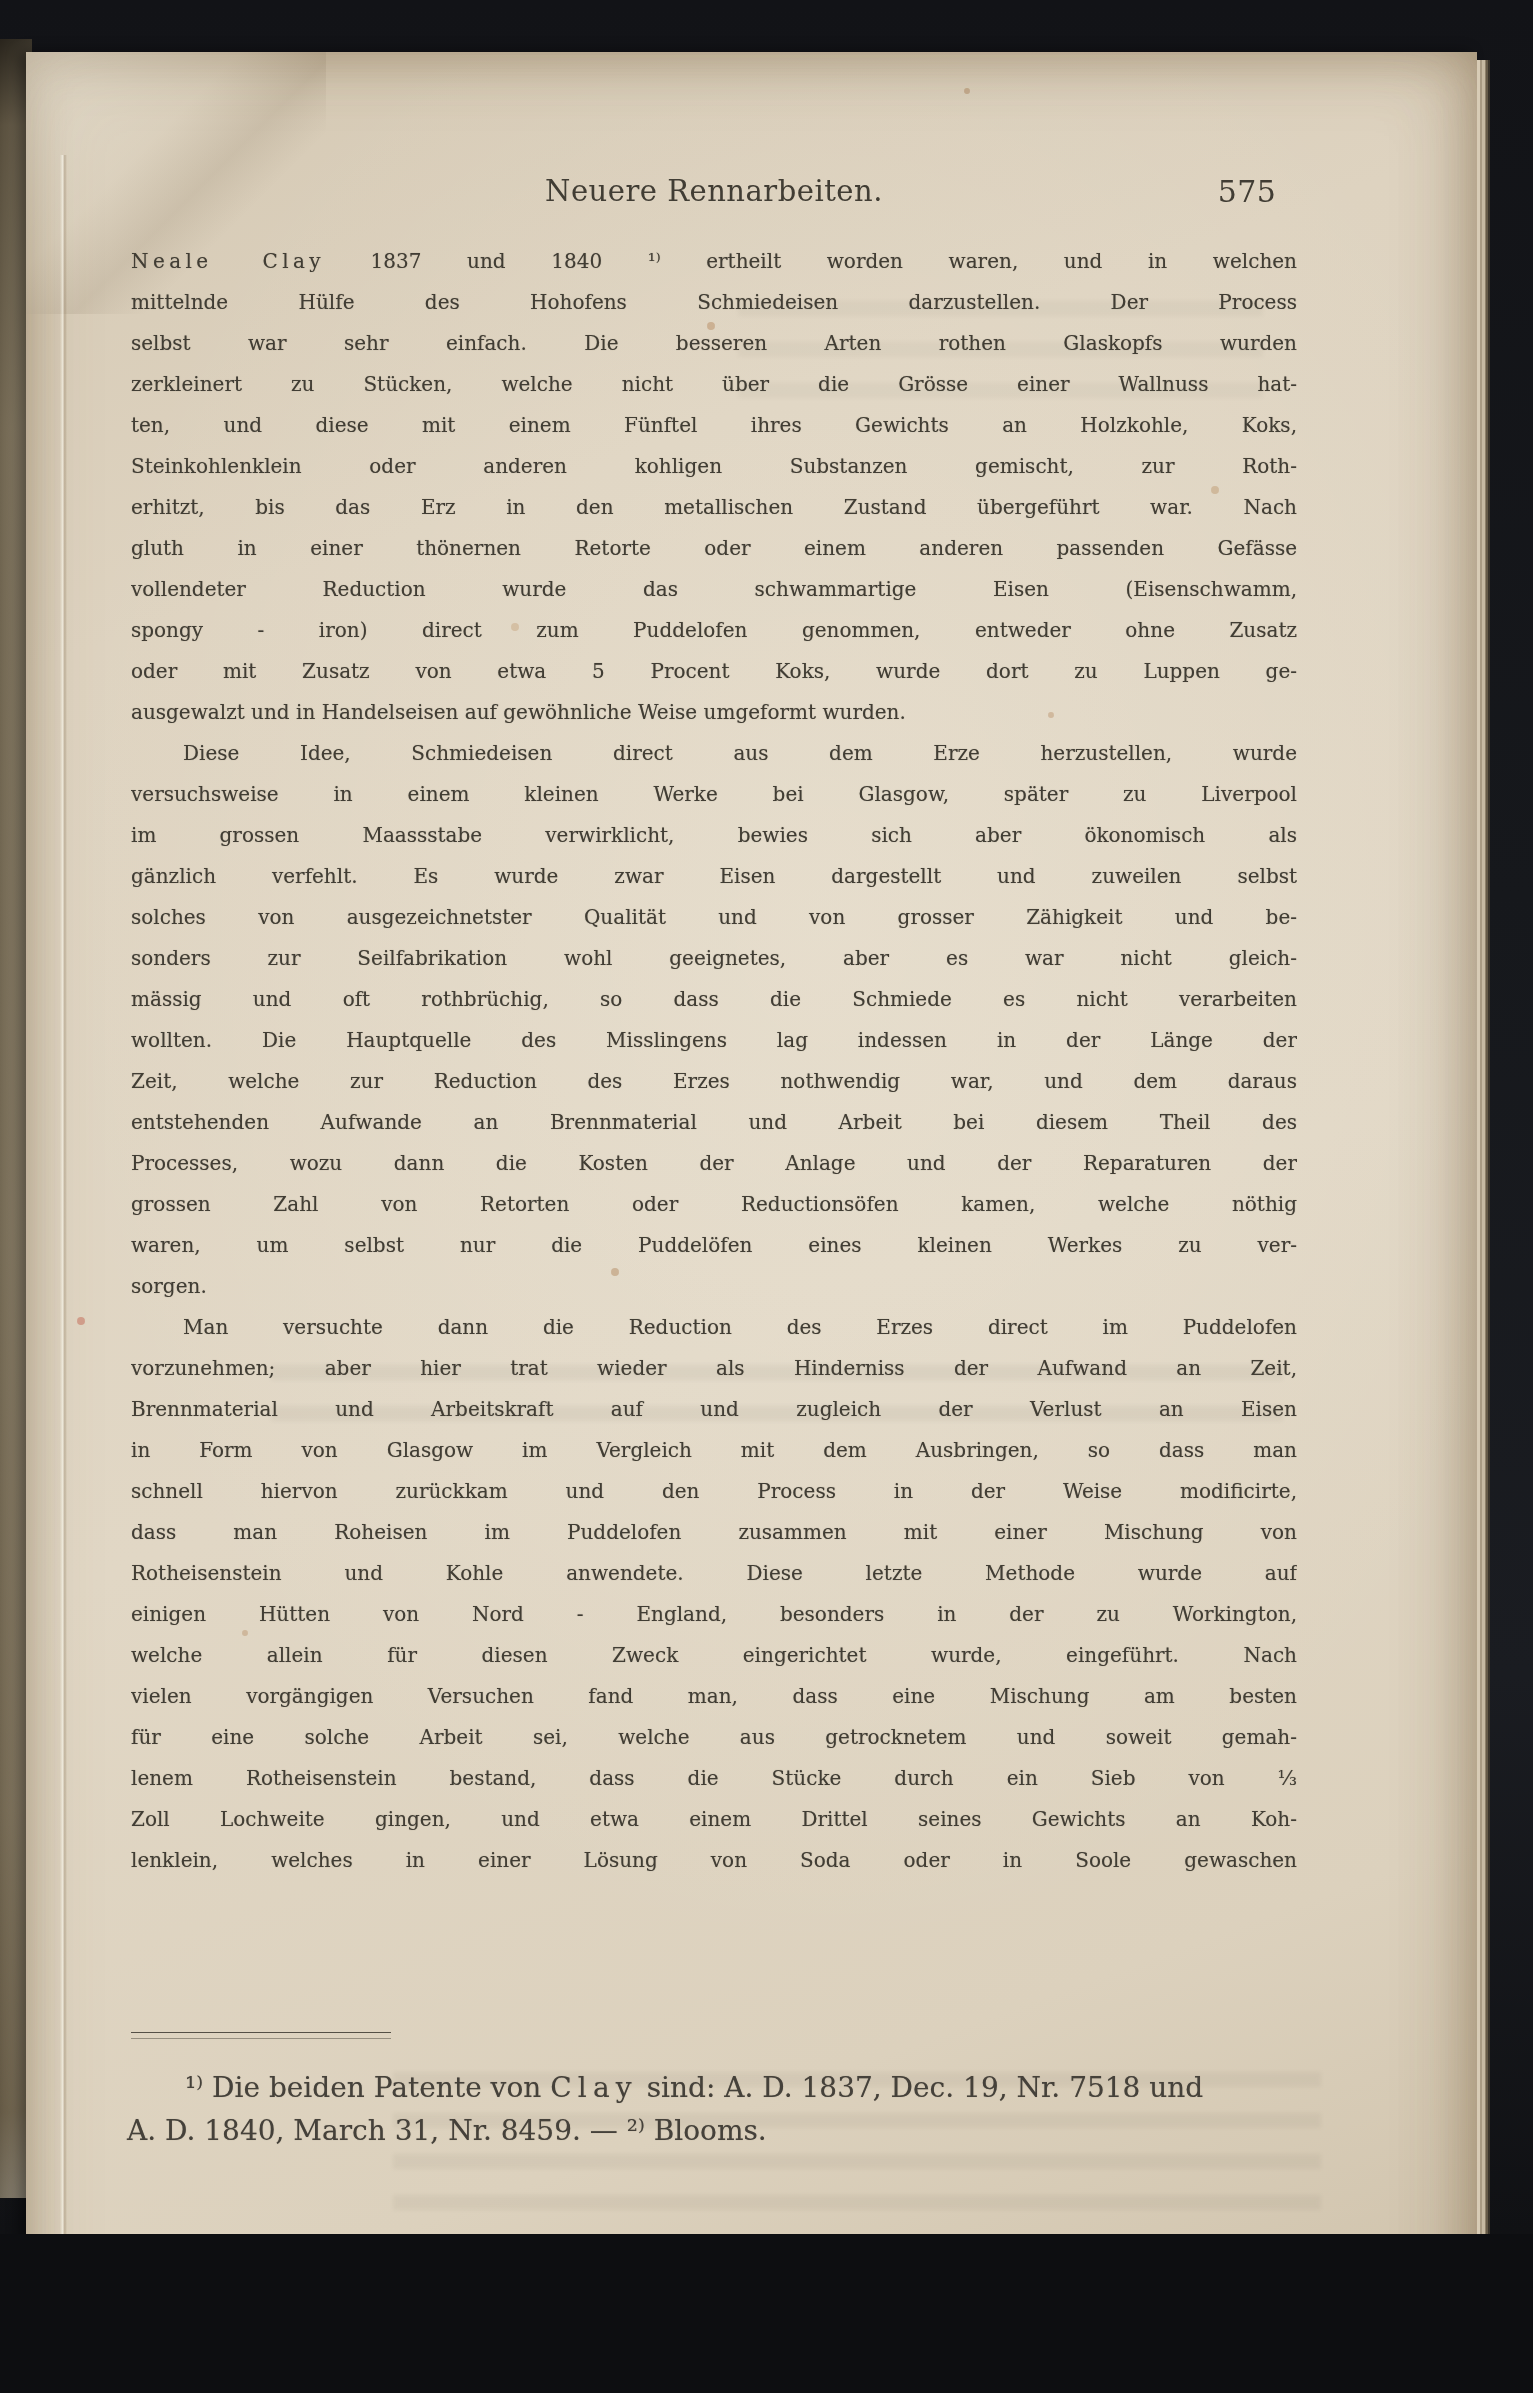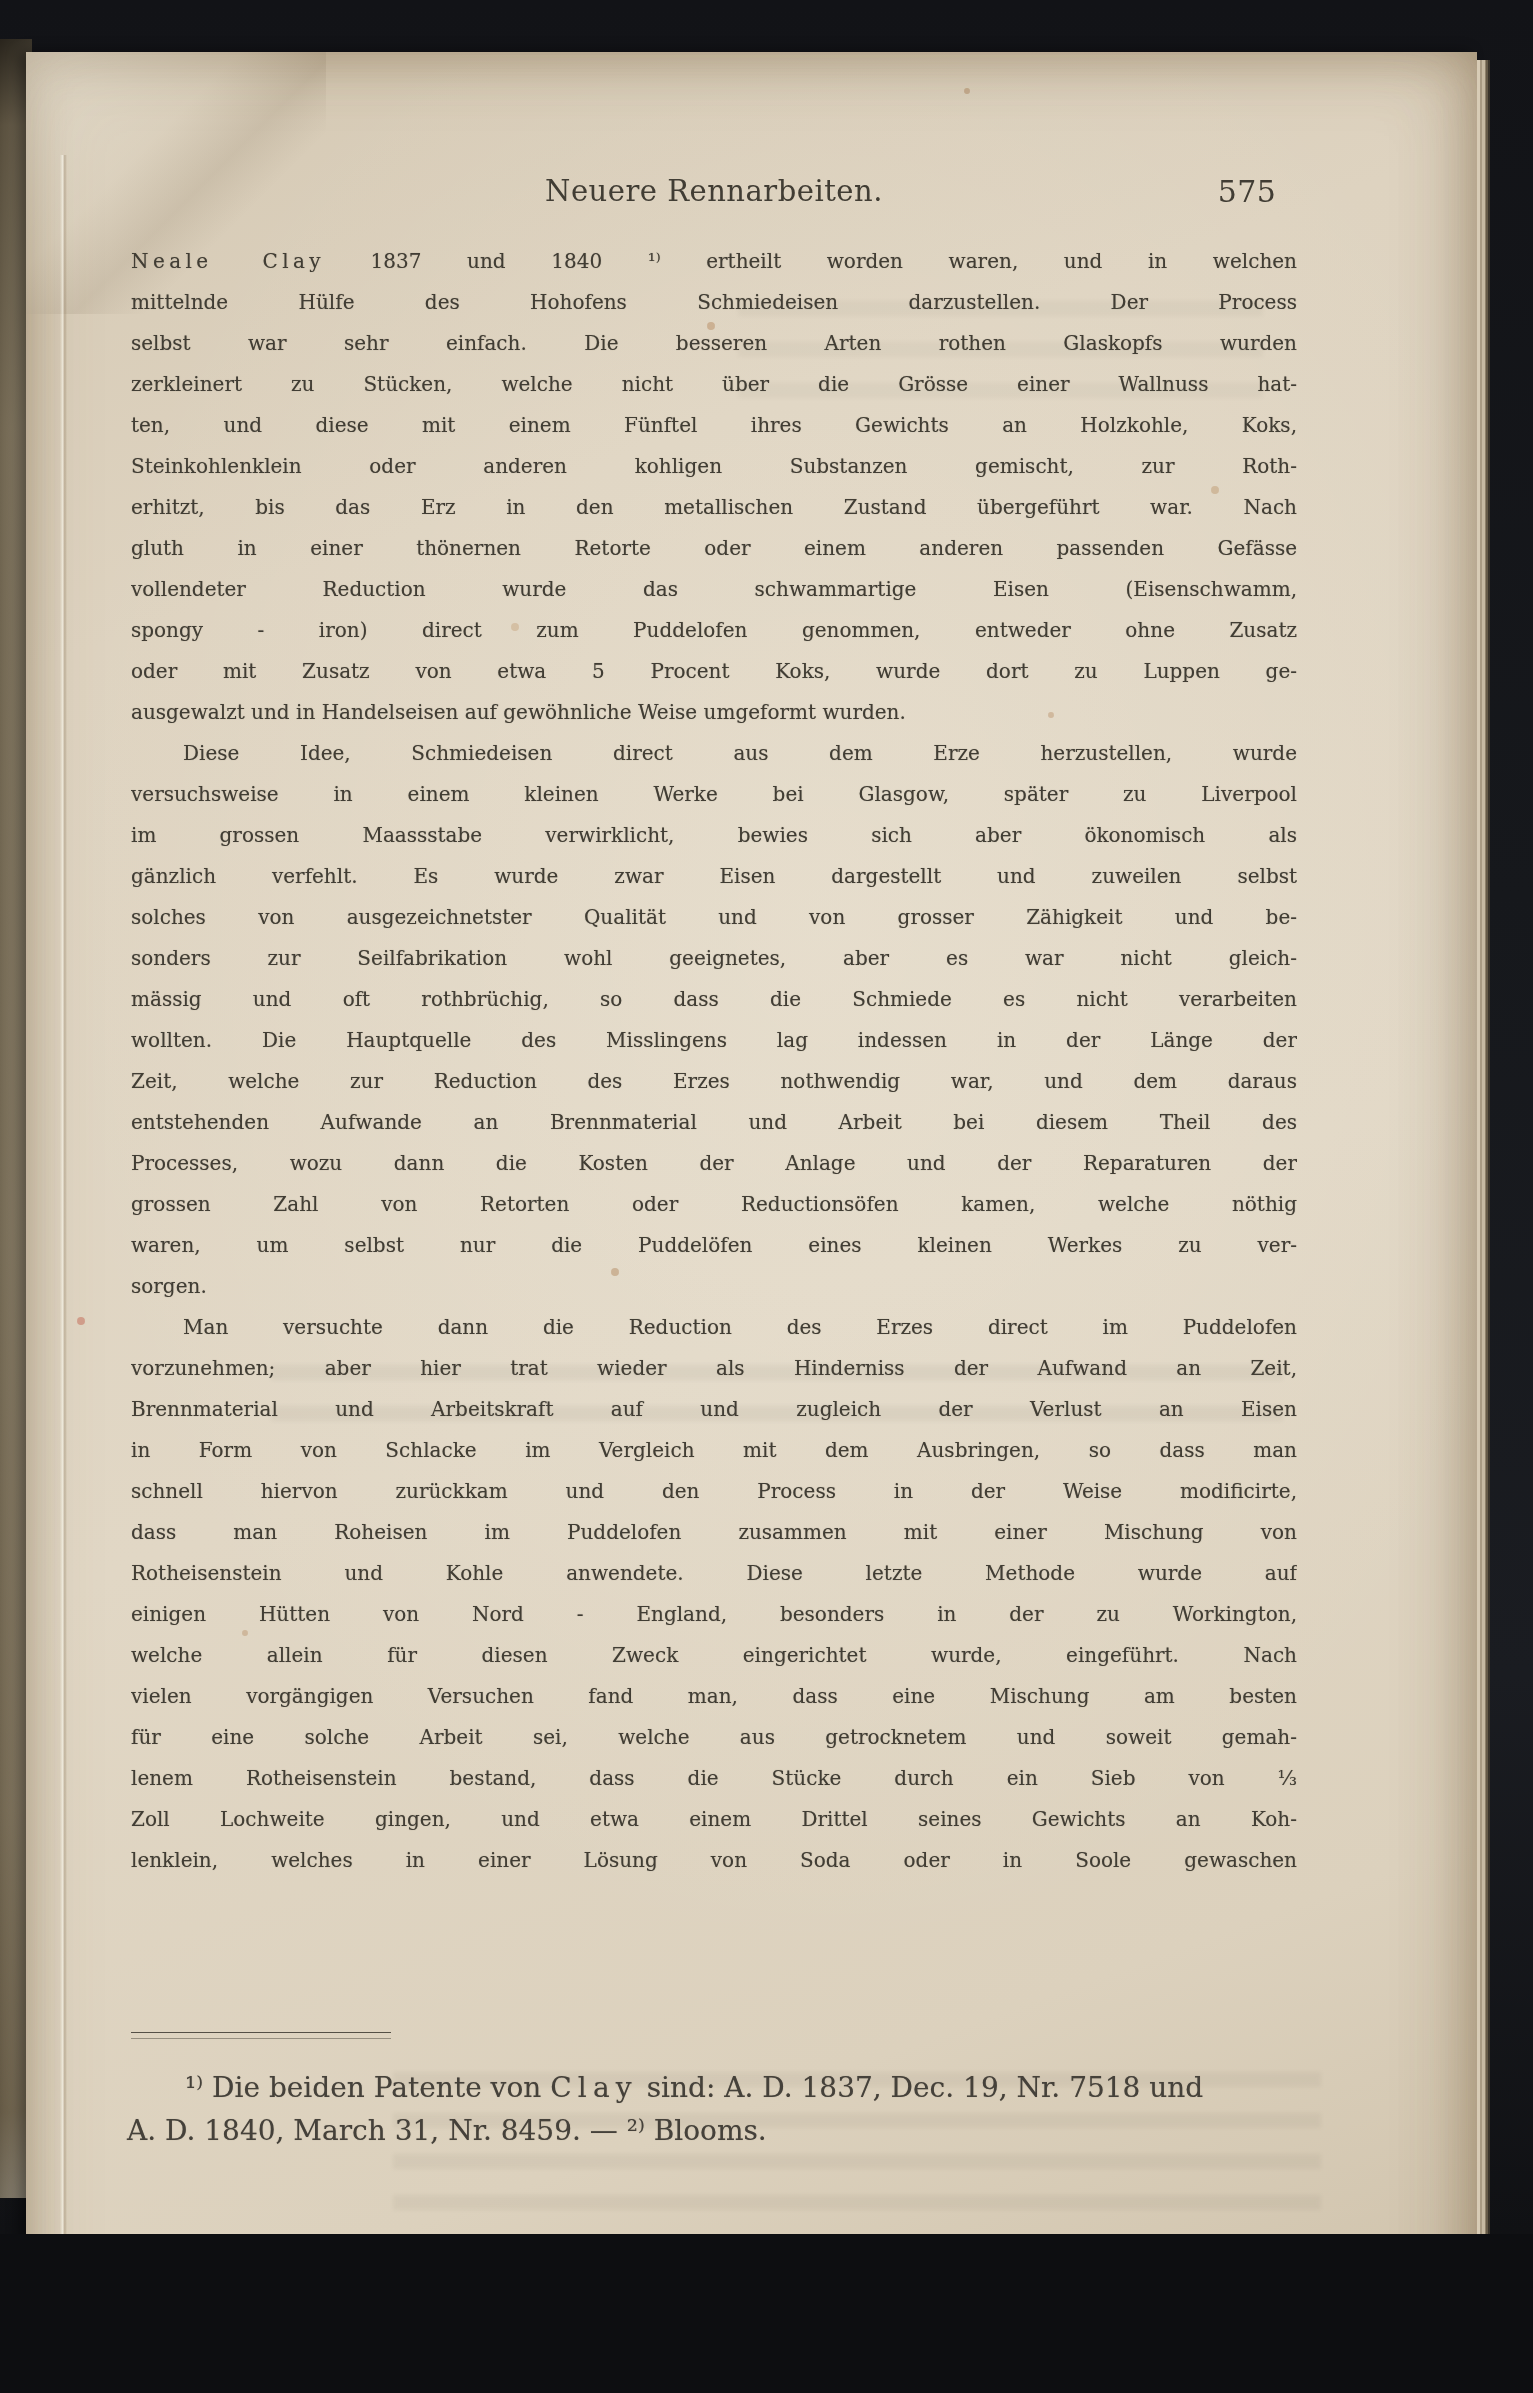--- a/index.html
+++ b/index.html
@@ -141,21 +141,21 @@
           <div class="line"><span>wollten. Die Hauptquelle des Misslingens lag indessen in der Länge der</span></div>
           <div class="line"><span>Zeit, welche zur Reduction des Erzes nothwendig war, und dem daraus</span></div>
           <div class="line"><span>entstehenden Aufwande an Brennmaterial und Arbeit bei diesem Theil des</span></div>
           <div class="line"><span>Processes, wozu dann die Kosten der Anlage und der Reparaturen der</span></div>
           <div class="line"><span>grossen Zahl von Retorten oder Reductionsöfen kamen, welche nöthig</span></div>
           <div class="line"><span>waren, um selbst nur die Puddelöfen eines kleinen Werkes zu ver-</span></div>
           <div class="line para-end"><span>sorgen.</span></div>
           <div class="line indent"><span>Man versuchte dann die Reduction des Erzes direct im Puddelofen</span></div>
           <div class="line"><span>vorzunehmen; aber hier trat wieder als Hinderniss der Aufwand an Zeit,</span></div>
           <div class="line"><span>Brennmaterial und Arbeitskraft auf und zugleich der Verlust an Eisen</span></div>
-          <div class="line"><span>in Form von Schlacke im Vergleich mit dem Ausbringen, so dass man</span></div>
+          <div class="line"><span>in Form von Glasgow im Vergleich mit dem Ausbringen, so dass man</span></div>
           <div class="line"><span>schnell hiervon zurückkam und den Process in der Weise modificirte,</span></div>
           <div class="line"><span>dass man Roheisen im Puddelofen zusammen mit einer Mischung von</span></div>
           <div class="line"><span>Rotheisenstein und Kohle anwendete. Diese letzte Methode wurde auf</span></div>
           <div class="line"><span>einigen Hütten von Nord - England, besonders in der zu Workington,</span></div>
           <div class="line"><span>welche allein für diesen Zweck eingerichtet wurde, eingeführt. Nach</span></div>
           <div class="line"><span>vielen vorgängigen Versuchen fand man, dass eine Mischung am besten</span></div>
           <div class="line"><span>für eine solche Arbeit sei, welche aus getrocknetem und soweit gemah-</span></div>
           <div class="line"><span>lenem Rotheisenstein bestand, dass die Stücke durch ein Sieb von ¹⁄₃</span></div>
           <div class="line"><span>Zoll Lochweite gingen, und etwa einem Drittel seines Gewichts an Koh-</span></div>
           <div class="line"><span>lenklein, welches in einer Lösung von Soda oder in Soole gewaschen</span></div>

